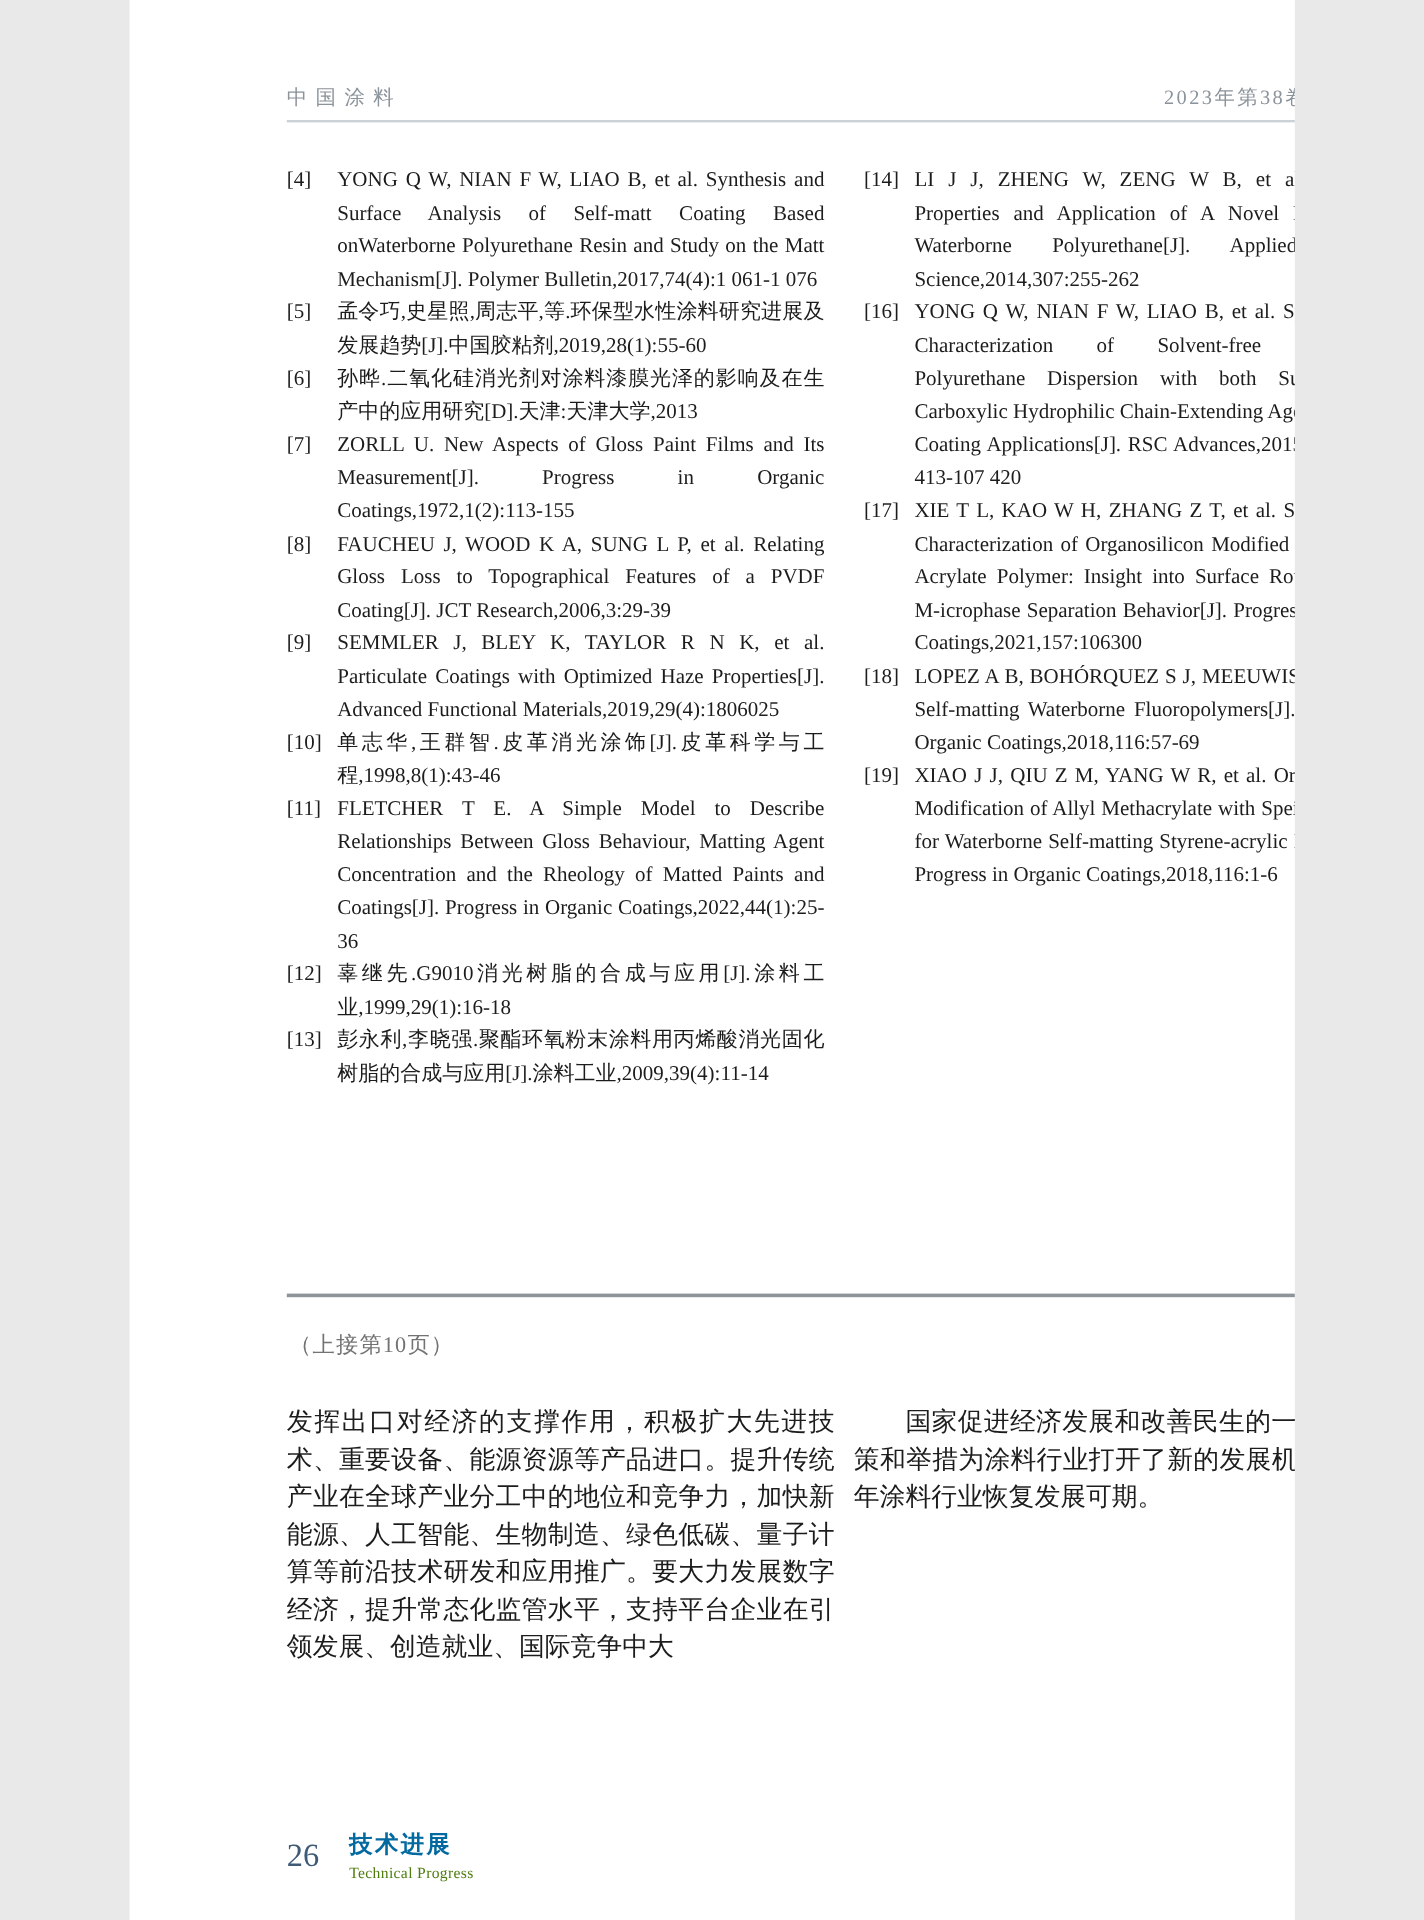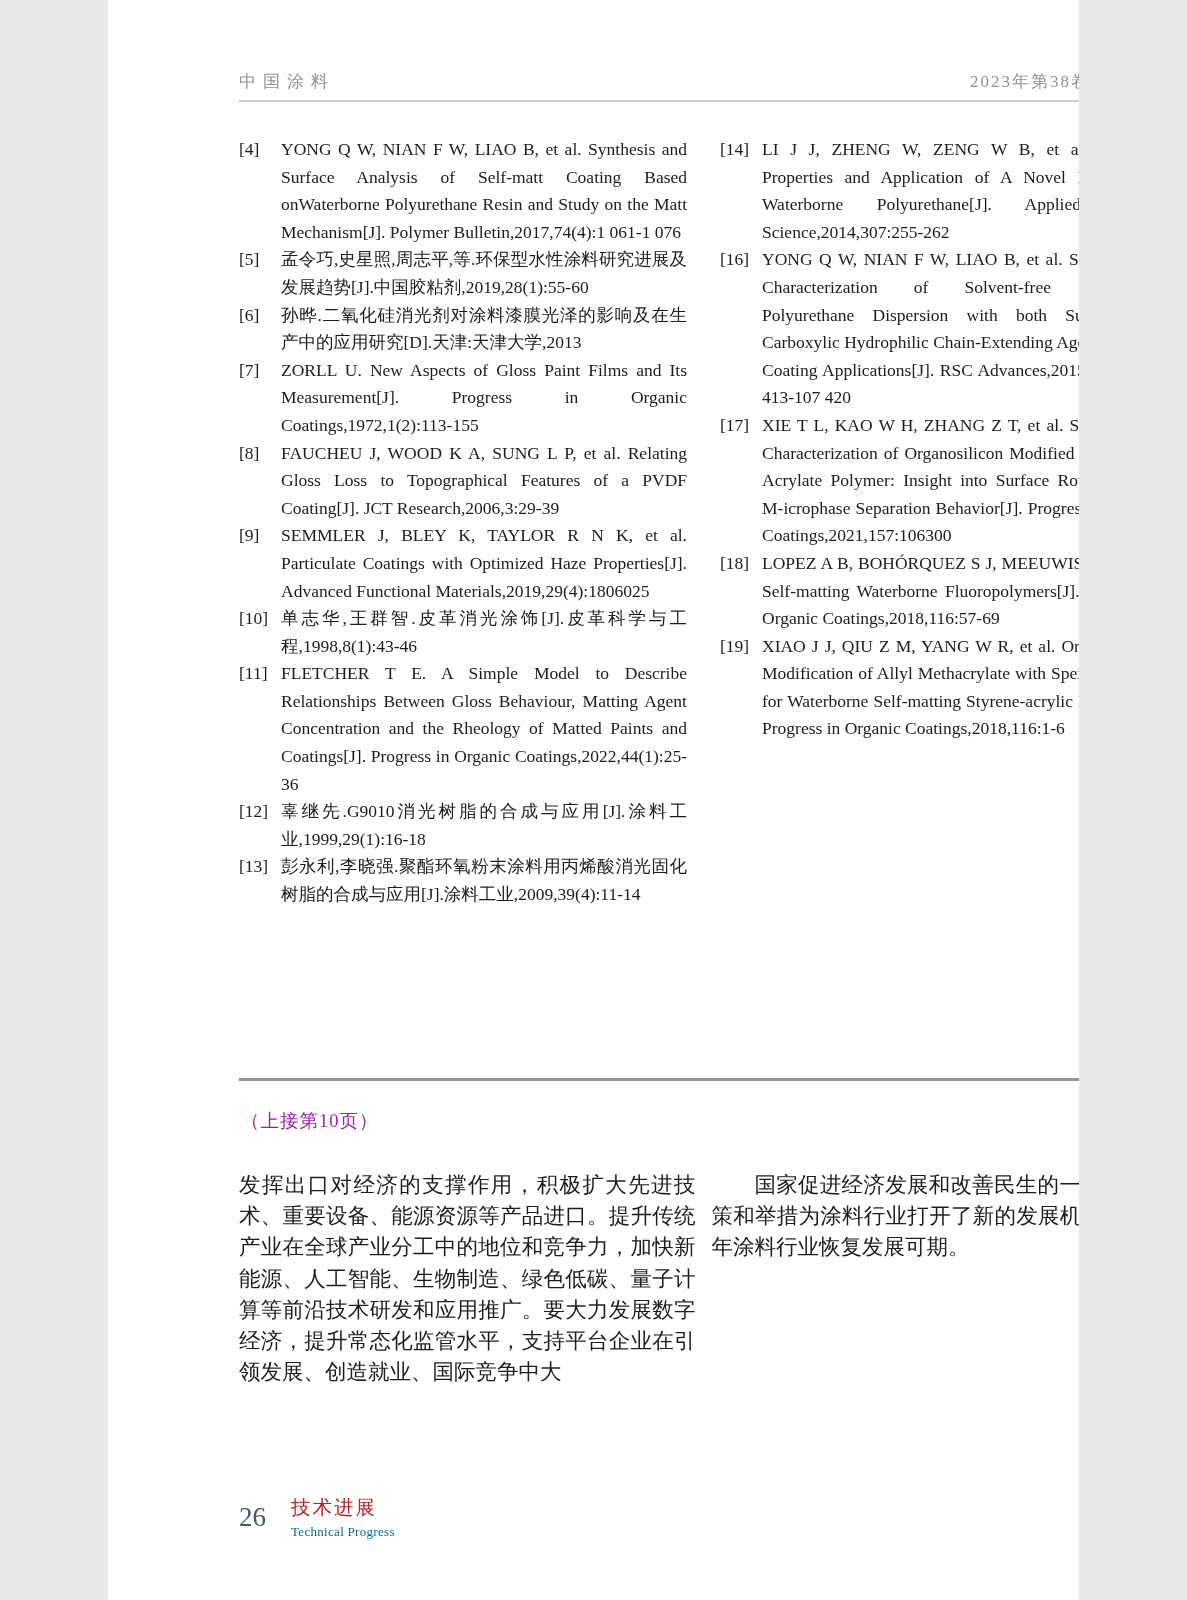--- a/index.html
+++ b/index.html
@@ -80,21 +80,21 @@
     top: 1078px;
     width: 929px;
     height: 2.5px;
     background: #8f9499;
   }
   .continuation {
     position: absolute;
     left: 133px;
     top: 1108px;
     font-size: 18.5px;
-    color: #a21caf;
+    color: #737373;
     letter-spacing: 1px;
   }
 
   
   .body-cols {
     position: absolute;
     left: 131px;
     top: 1170px;
     width: 929px;
     display: flex;
@@ -122,28 +122,29 @@
     padding-bottom: 9px;
   }
   .footer-bar {
     width: 3px;
     background: #3d5a76;
     margin: 0 10px 0 12px;
   }
   .footer-titles { display: flex; flex-direction: column; justify-content: center; }
   .footer-cn {
     font-family: "Liberation Sans", "DejaVu Sans", sans-serif;
-    font-weight: normal;
+    font-weight: bold;
     font-size: 19.5px;
-    color: #b91c1c;
+    color: #0369a1;
     letter-spacing: 2px;
+    margin-top: 29px;
   }
   .footer-en {
     font-size: 13px;
-    color: #0369a1;
+    color: #4d7c0f;
     margin-top: 3px;
     letter-spacing: 0.3px;
   }
 </style>
 </head>
 <body>
 
 <div class="page">
 
   <div class="header">

